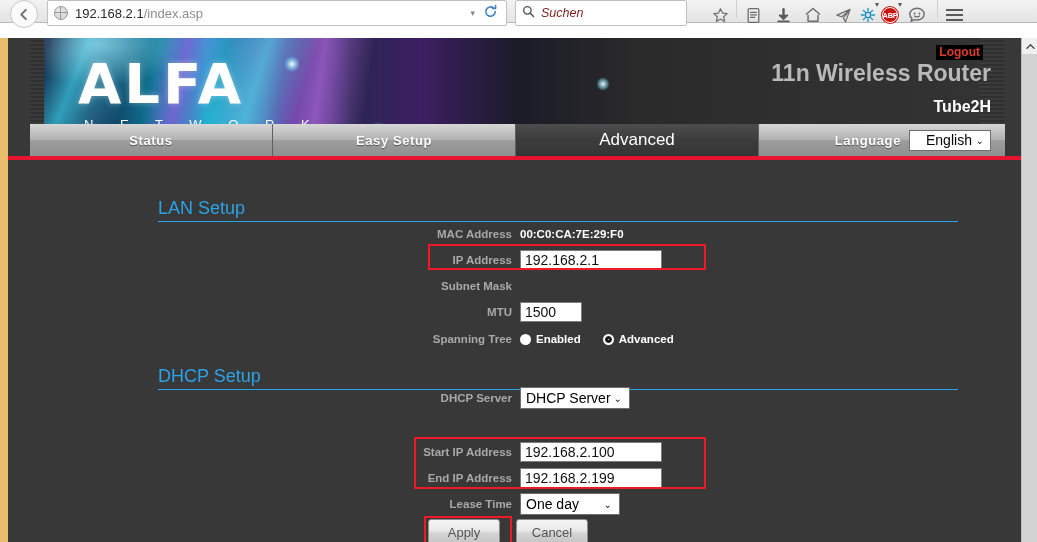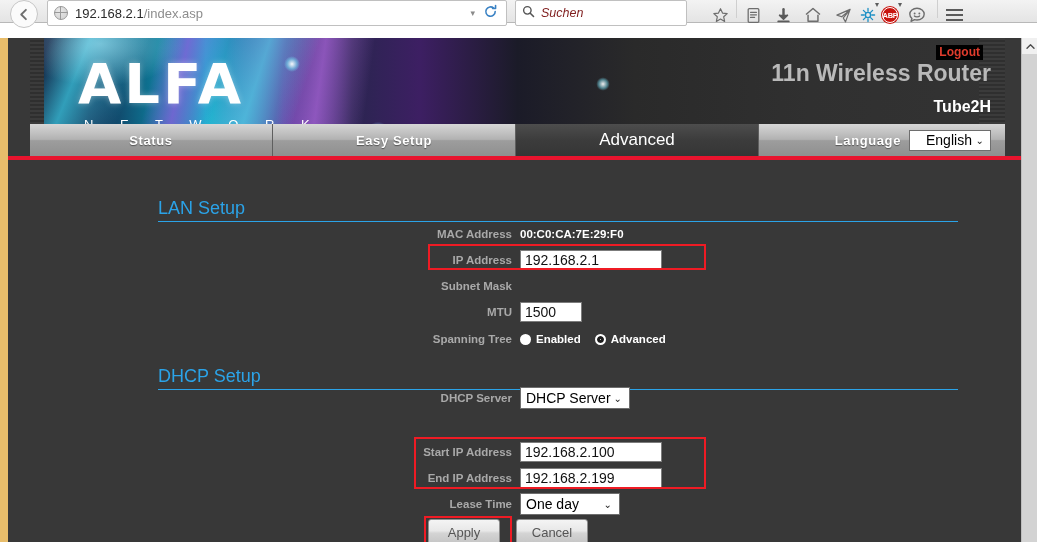--- a/index.html
+++ b/index.html
@@ -213,21 +213,21 @@
   }
   .w-wide { width: 142px; }
   .w-nar  { width: 62px; }
   .sel {
     height: 22px; background:#fff; border:1px solid #6e6e6e;
     font-size: 14px; color:#000; display:flex; align-items:center;
     padding-left: 5px; position:relative; font-family:"Liberation Sans",sans-serif;
   }
   .sel .dd-caret { position:absolute; right:7px; font-size:10px; color:#222; }
 
-  .radio-grp { display:flex; align-items:center; gap: 14px; }
+  .radio-grp { display:flex; align-items:center; gap: 22px; }
   .radio-item { display:flex; align-items:center; gap: 5px; }
   .radio { width: 11px; height: 11px; border-radius: 50%; background:#ffffff; flex:0 0 auto; }
   .radio.sel-on {
     background:#ffffff; border: 2px solid #ffffff;
     box-shadow: inset 0 0 0 3px #1d1d1d;
   }
   .radio-lbl { font-size: 11.5px; font-weight: bold; color:#ffffff; }
 
   .btn {
     width: 72px; height: 26px;

